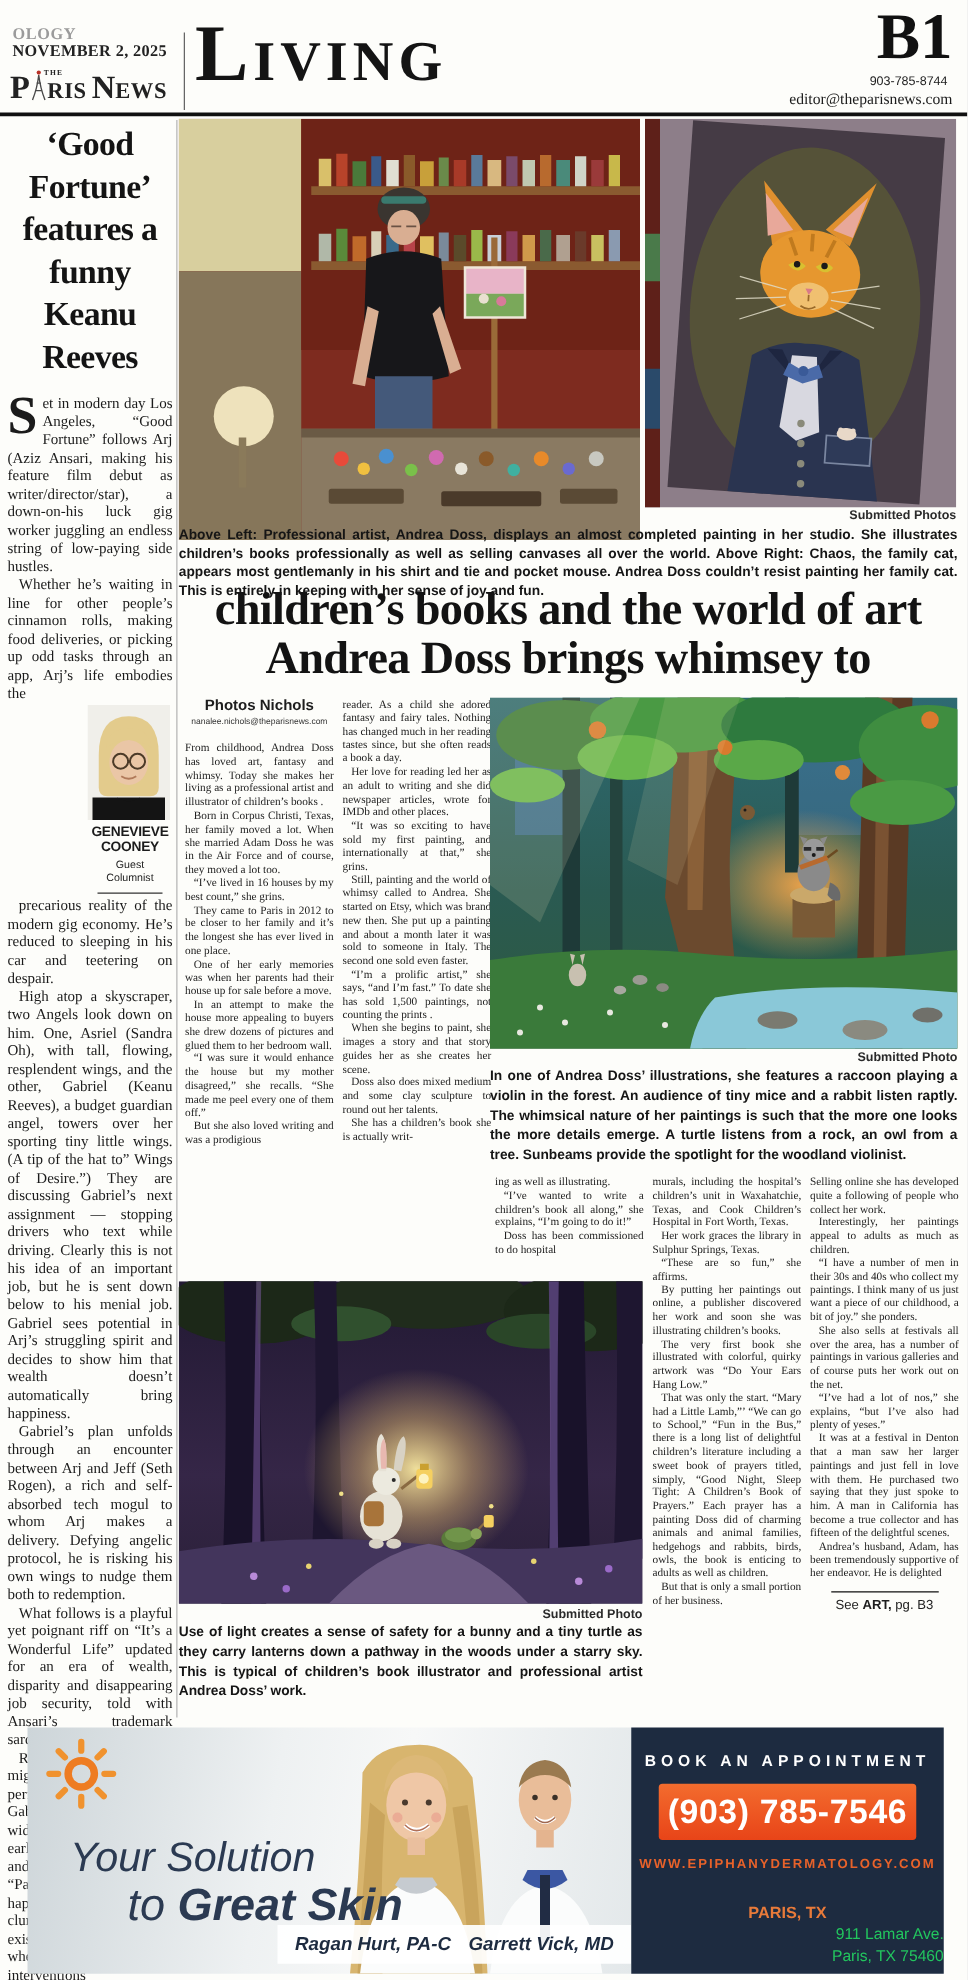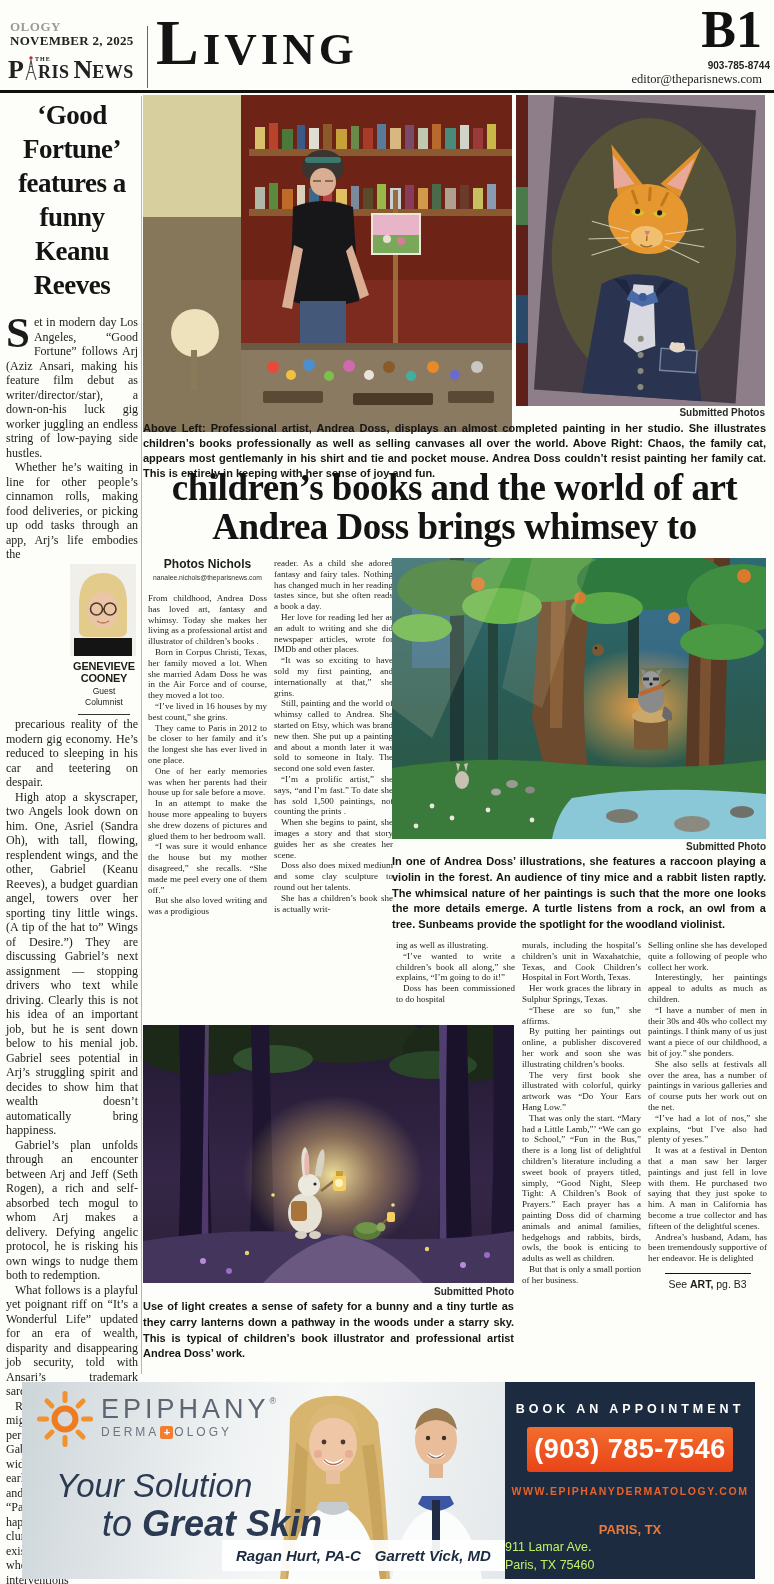--- a/index.html
+++ b/index.html
@@ -10,21 +10,21 @@
   .mast-day{left:10px;top:19px;font-size:13px;color:#9b9b9b;letter-spacing:.5px;font-weight:bold;}
   .mast-date{left:10px;top:33px;font-size:13px;font-weight:bold;color:#222;letter-spacing:.3px;}
   .paper-logo{left:8px;top:55px;white-space:nowrap;color:#222;}
   .plogo-big{font-size:26px;font-weight:bold;}
   .plogo-small{font-size:18px;font-weight:bold;letter-spacing:.5px;}
   .plogo-the{position:absolute;left:27px;top:1px;font-size:6px;letter-spacing:1px;font-weight:bold;}
   .tower{display:inline-block;vertical-align:-3px;margin:0 1px;}
   .mast-divider{left:147px;top:26px;width:1px;height:62px;background:#666;}
   .section-title{left:156px;top:8px;font-variant:small-caps;font-weight:700;font-size:64px;line-height:1.1;letter-spacing:4px;color:#141414;}
   .mast-pagenum{right:12px;top:4px;font-size:52px;font-weight:bold;line-height:1;color:#111;text-align:right;}
-  .mast-phone{right:4px;top:60px;font-family:"Liberation Sans",sans-serif;font-size:10px;font-weight:bold;text-align:right;color:#222;}
+  .mast-phone{right:16px;top:60px;font-family:"Liberation Sans",sans-serif;font-size:10px;font-weight:normal;text-align:right;color:#222;}
   .mast-email{right:12px;top:72px;font-size:12.5px;text-align:right;color:#1b1b1b;}
   .header-rule{left:0;top:90px;width:774px;height:3px;background:#101010;}
   .rail-divider{left:141px;top:96px;width:1px;height:1278px;background:#b5b5b5;}
 
   
   .left-rail{left:6px;top:98px;width:132px;}
   .lc-headline{font-size:27px;font-weight:bold;text-align:center;line-height:34px;letter-spacing:-.5px;color:#141414;}
   .lc-article{margin-top:13px;font-size:12px;line-height:14.5px;text-align:justify;}
   .lc-article p{margin:0;text-indent:9px;}
   .lc-article p.first{text-indent:0;}
@@ -64,21 +64,21 @@
   .ad-tagline{position:absolute;left:34px;top:86px;font-style:italic;color:#2b3a52;}
   .tag1{font-size:33px;line-height:1.1;}
   .tag2{font-size:36px;margin-left:46px;line-height:1.1;}
   .tag2 .bold{font-weight:bold;}
   .ad-people{position:absolute;left:228px;top:0;}
   .ad-names{position:absolute;left:200px;bottom:8px;width:283px;background:rgba(255,255,255,.93);padding:7px 0;display:flex;justify-content:space-evenly;font-style:italic;font-weight:bold;color:#1d2b40;font-size:15px;}
   .ad-cta{margin-top:20px;text-align:center;color:#fff;letter-spacing:4px;font-weight:bold;font-size:12.5px;}
   .phone-btn{margin:11px auto 0;width:206px;height:45px;background:linear-gradient(#f36c2e,#e84418);border-radius:3px;color:#fff;font-weight:bold;font-size:27px;text-align:center;line-height:45px;letter-spacing:.5px;}
   .ad-site{margin-top:13px;text-align:center;color:#e8622a;font-weight:bold;font-size:10.5px;letter-spacing:1.6px;}
   .ad-loc{margin-top:25px;text-align:center;color:#e87a3a;font-weight:bold;font-size:13px;}
-  .ad-addr{text-align:left;color:#bef264;font-size:12.5px;line-height:1.4;margin-top:2px;}
+  .ad-addr{text-align:right;color:#22c55e;font-size:12.5px;line-height:1.4;margin-top:2px;}
 </style>
 </head>
 <body>
 
 <div class="page">
 
   <div class="abs mast-day">OLOGY</div>
   <div class="abs mast-date">NOVEMBER 2, 2025</div>
   <div class="abs paper-logo">
     <span class="plogo-big">P</span><span class="tower"><svg width="12" height="25" viewBox="0 0 12 25">
@@ -505,28 +505,20 @@
             <rect x="26.5" y="1" width="5" height="12" rx="2.5" transform="rotate(45 29 29)"></rect>
             <rect x="26.5" y="1" width="5" height="12" rx="2.5" transform="rotate(90 29 29)"></rect>
             <rect x="26.5" y="1" width="5" height="12" rx="2.5" transform="rotate(135 29 29)"></rect>
             <rect x="26.5" y="1" width="5" height="12" rx="2.5" transform="rotate(180 29 29)"></rect>
             <rect x="26.5" y="1" width="5" height="12" rx="2.5" transform="rotate(225 29 29)"></rect>
             <rect x="26.5" y="1" width="5" height="12" rx="2.5" transform="rotate(270 29 29)"></rect>
             <rect x="26.5" y="1" width="5" height="12" rx="2.5" transform="rotate(315 29 29)"></rect>
           </g>
           <circle cx="29" cy="29" r="10.5" fill="none" stroke="#ee7c22" stroke-width="6"></circle>
         </svg>
-        <div class="brand-text">
-          <div class="brand-name"><span>EPIPHANY</span><span class="brand-reg">®</span></div>
-          <div class="brand-sub">
-              <span>DERMA</span>
-              <span class="plus-box">+</span>
-              <span>OLOGY</span>
-            </div>
-        </div>
       </div>
       <div class="ad-tagline">
         <div class="tag1">Your Solution</div>
         <div class="tag2"><span>to </span><span class="bold">Great Skin</span></div>
       </div>
       <div class="ad-names">
         <span>Ragan Hurt, PA-C</span>
         <span>Garrett Vick, MD</span>
       </div>
     </div>

